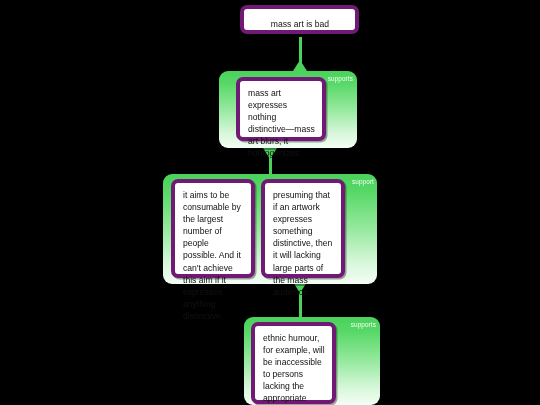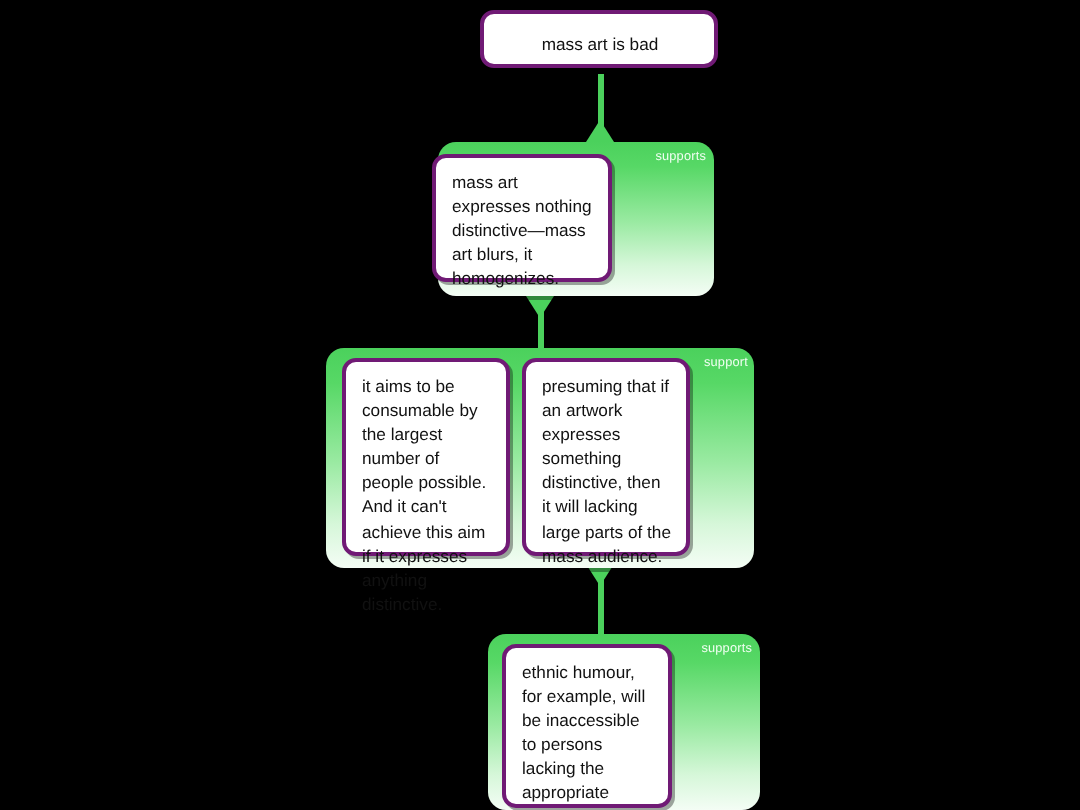--- a/index.html
+++ b/index.html
@@ -14,21 +14,21 @@
     background: #000000;
     overflow: hidden;
     font-family: "Liberation Sans", sans-serif;
   }
 
   
   .box {
     position: absolute;
     box-sizing: border-box;
     background: #ffffff;
-    border: 2px solid #701a75;
+    border: 4px solid #701a75;
     border-radius: 7px;
     color: #111111;
     font-size: 8.6px;
     line-height: 12.1px;
     padding: 6px 7px 6px 8px;
     box-shadow: 1.5px 1.5px 0 rgba(0,0,0,0.35);
     z-index: 6;
   }
 
   
@@ -94,21 +94,21 @@
   </div>
 
   <div class="conn" style="left:260px; top:148px; width:20px; height:28px;">
     <div class="stem"></div>
     <div class="head" style="bottom:auto; top:0; border-bottom:none; border-top:11px solid #4bd15c;"></div>
   </div>
 
   <div class="group" style="left:219px; top:71px; width:138px; height:77px;">
     <span class="group-label">supports</span>
   </div>
-  <div class="box" style="left:216px; top:77px; width:90px; height:64px;">
+  <div class="box" style="left:236px; top:77px; width:90px; height:64px;">
     <span>mass art expresses nothing distinctive—mass art blurs, it homogenizes.</span>
   </div>
 
   <div class="conn" style="left:290px; top:282px; width:20px; height:35px;">
     <div class="stem"></div>
     <div class="head" style="bottom:auto; top:0; border-bottom:none; border-top:11px solid #4bd15c;"></div>
   </div>
 
   <div class="group" style="left:163px; top:174px; width:214px; height:110px;">
     <span class="group-label" style="right:3px; max-width:34px;">support</span>

